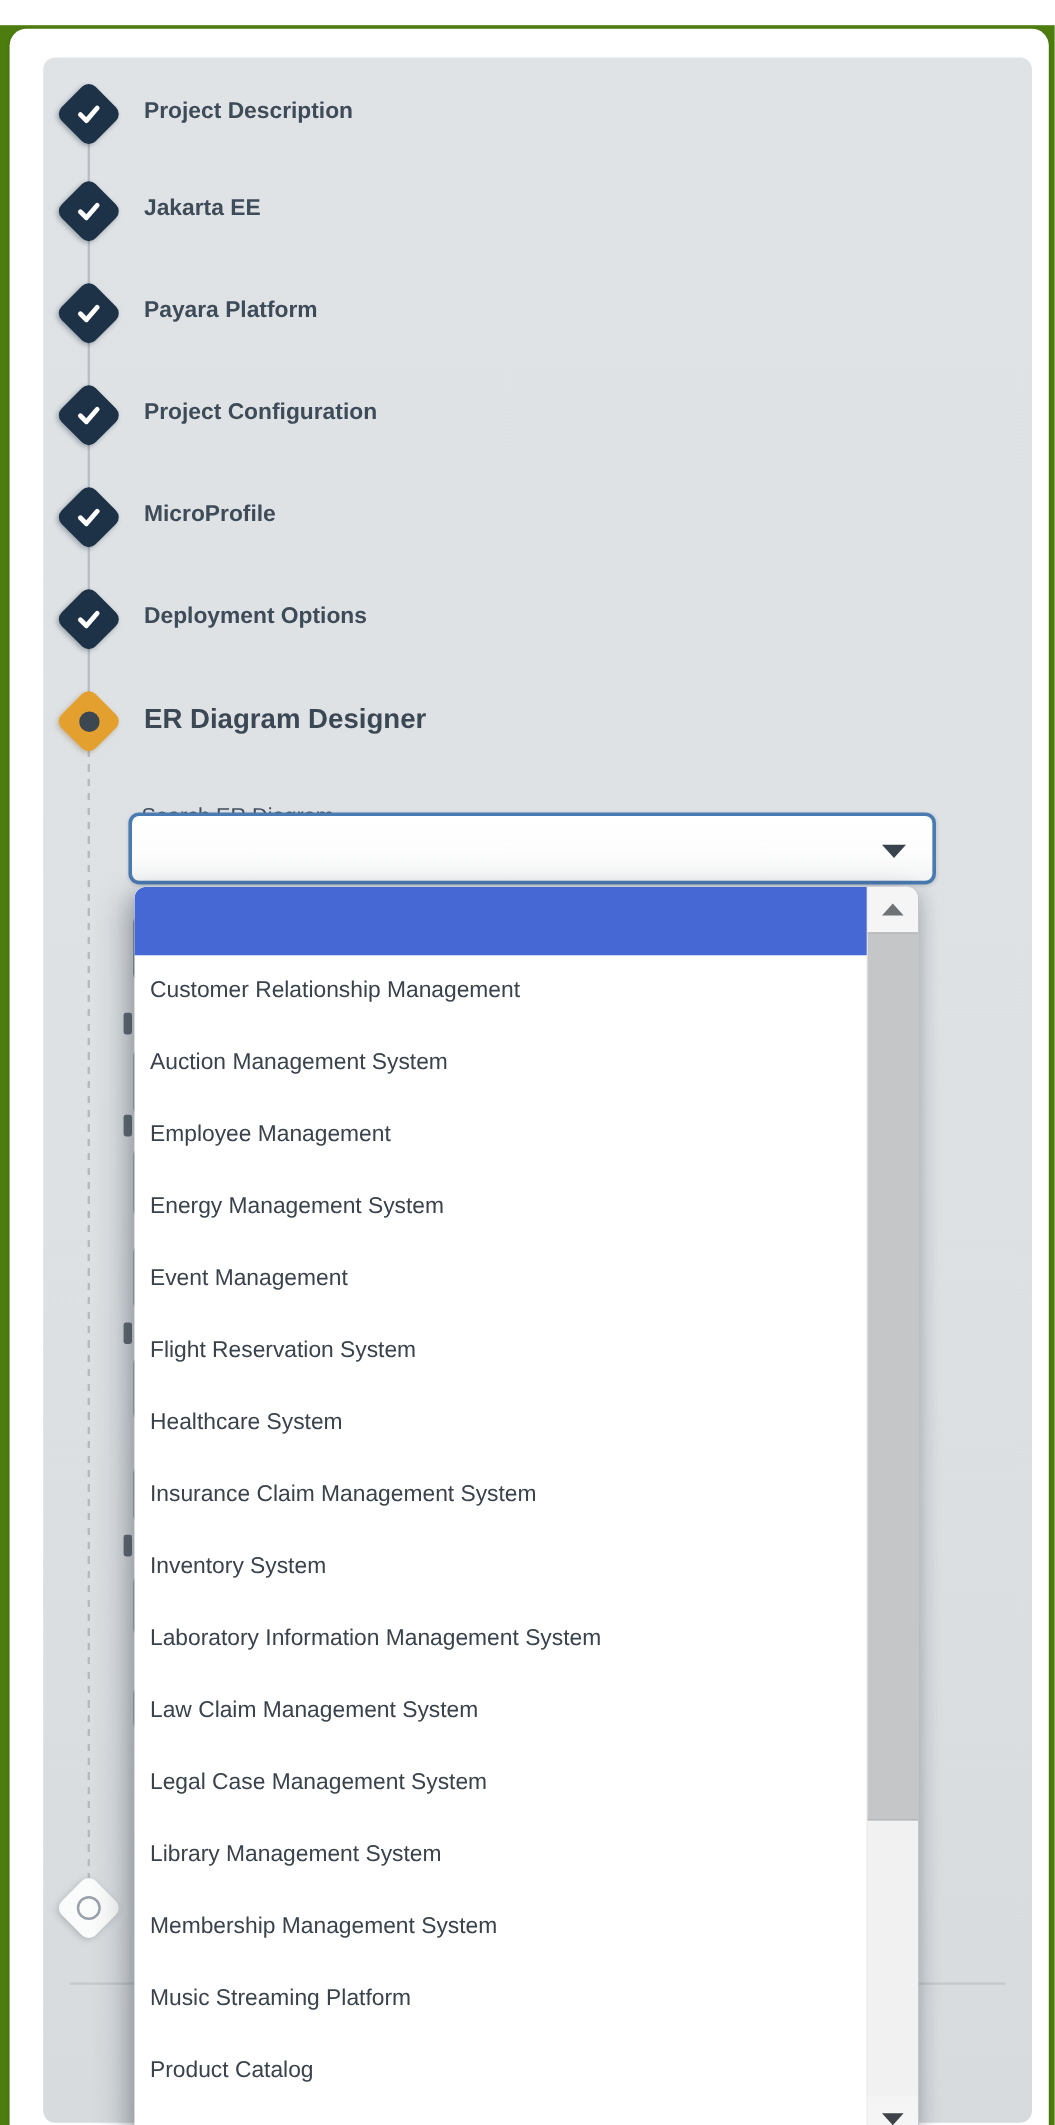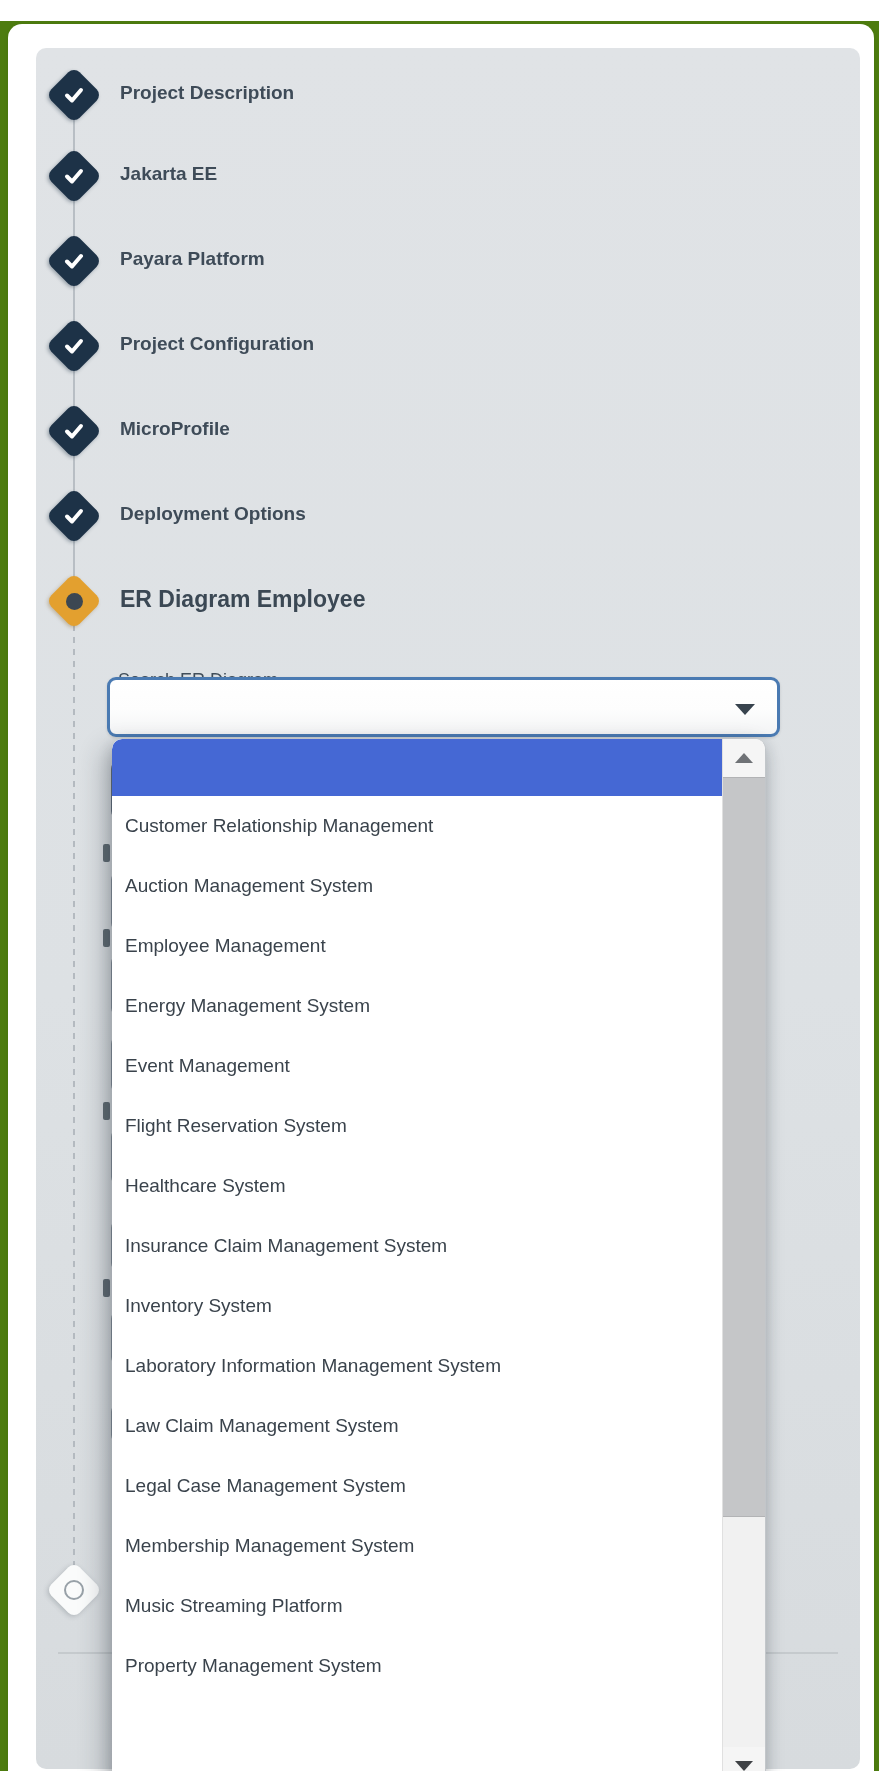--- a/index.html
+++ b/index.html
@@ -145,21 +145,21 @@
               </svg>
             </div>
     <div class="step-label">Deployment Options</div>
   </div>
 
   <div class="step current" style="top: 553px;">
     <div class="diamond">
               <span class="shape"></span>
               <span class="dot"></span>
             </div>
-    <div class="step-label">ER Diagram Employee</div>
+    <div class="step-label">ER Diagram Designer</div>
   </div>
 
   <div class="step upcoming" style="top: 1542px;">
     <div class="diamond">
               <span class="shape"></span>
               <span class="ring"></span>
             </div>
     <div class="step-label" style="left: 80px;">S</div>
   </div>
 </div>
@@ -198,22 +198,24 @@
           <div class="dd-item">Employee Management</div>
           <div class="dd-item">Energy Management System</div>
           <div class="dd-item">Event Management</div>
           <div class="dd-item">Flight Reservation System</div>
           <div class="dd-item">Healthcare System</div>
           <div class="dd-item">Insurance Claim Management System</div>
           <div class="dd-item">Inventory System</div>
           <div class="dd-item">Laboratory Information Management System</div>
           <div class="dd-item">Law Claim Management System</div>
           <div class="dd-item">Legal Case Management System</div>
+          <div class="dd-item">Library Management System</div>
           <div class="dd-item">Membership Management System</div>
           <div class="dd-item">Music Streaming Platform</div>
+          <div class="dd-item">Product Catalog</div>
           <div class="dd-item">Property Management System</div>
         </div>
     </div>
     <div class="dd-scrollbar">
       <div class="sb-btn up">
         <span class="tri-up"></span>
       </div>
       <div class="sb-thumb"></div>
       <div class="sb-btn down">
         <span class="tri-down"></span>

